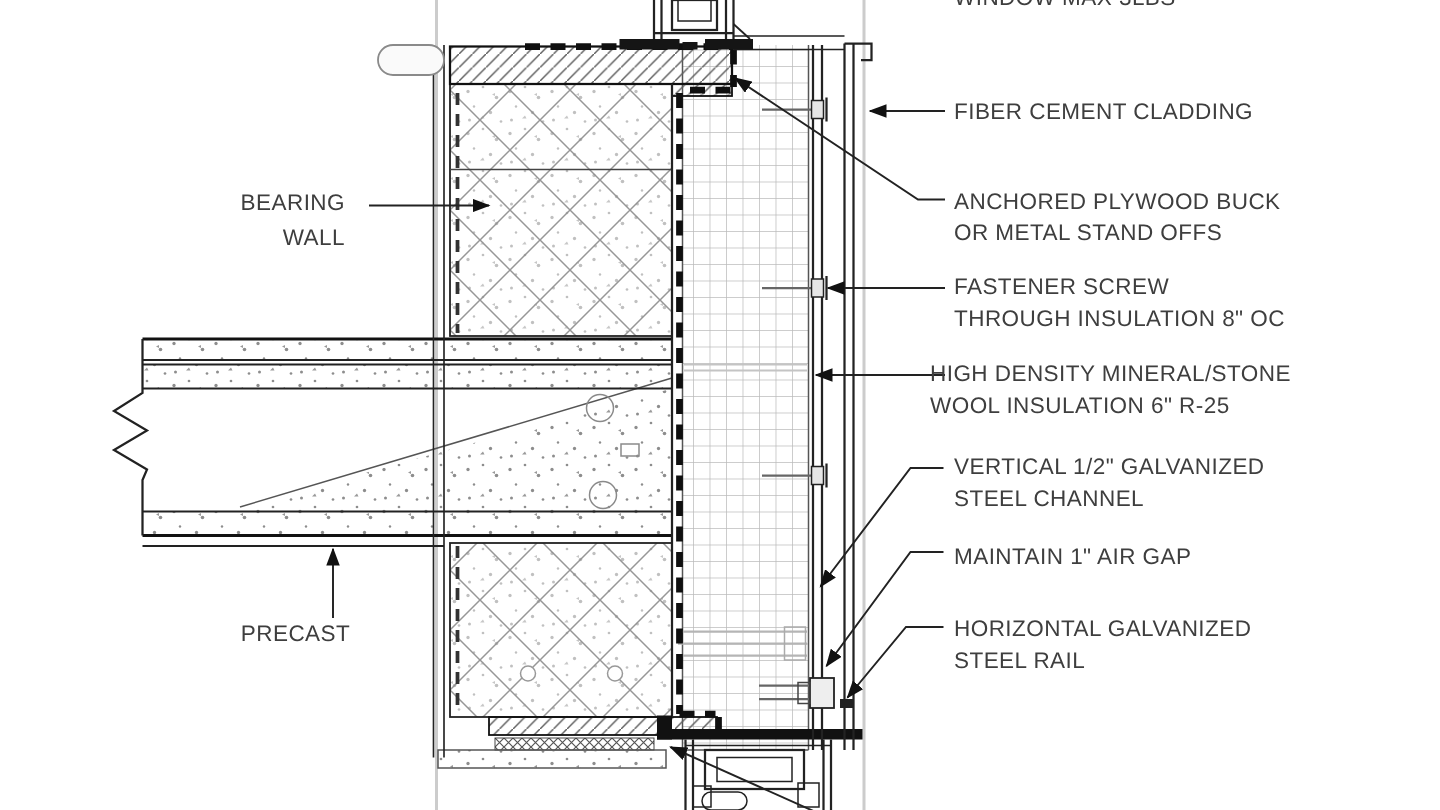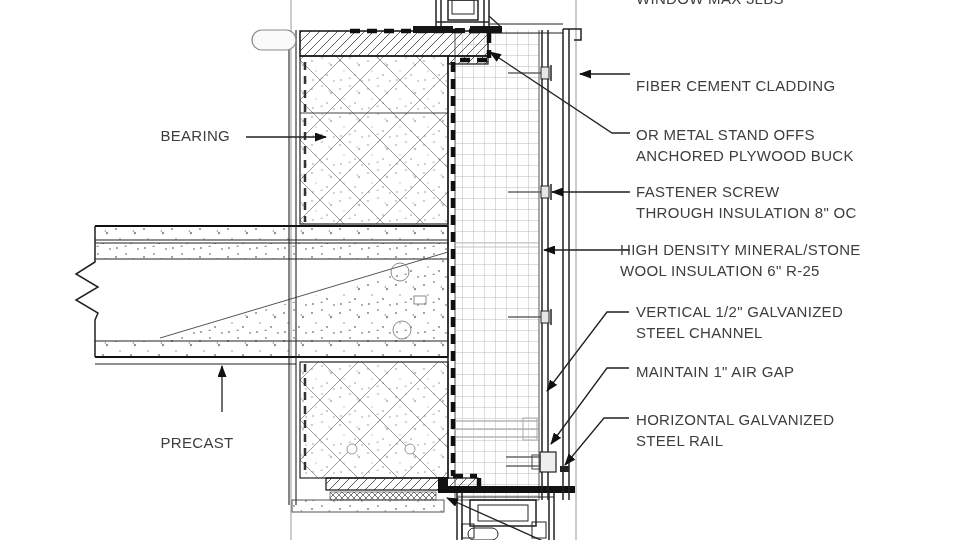--- a/index.html
+++ b/index.html
@@ -4,21 +4,21 @@
 <style>
   html,body{margin:0;padding:0;}
   body{width:960px;height:540px;position:relative;background:#ffffff;overflow:hidden;
        font-family:"Liberation Sans",sans-serif;}
   #stage{position:absolute;inset:0;}
   svg.drawing{position:absolute;left:0;top:0;}
   .lbl{position:absolute;font:400 15px/21px "Liberation Sans",sans-serif;color:#3e3e3e;
        letter-spacing:.3px;white-space:nowrap;}
   .lbl span{display:block;}
   .lbl.ra{text-align:right;}
-  .lbl.ca{text-align:center;margin-top:20px;}
+  .lbl.ca{text-align:center;}
   .lbl.lh23 span{line-height:23px;}
   .lbl.lh25 span{line-height:25px;}
 </style>
 </head>
 <body>
 
 <div id="stage">
 
   <svg class="drawing" width="960" height="540" viewBox="0 0 960 540">
     <defs>
@@ -220,33 +220,34 @@
       <path d="M630 250H544" marker-end="url(#ah)"></path>
       <path d="M629 312L607 312L547 391" marker-end="url(#ah)"></path>
       <path d="M629 368L607 368L551 444" marker-end="url(#ah)"></path>
       <path d="M629 418L604 418L565 465" marker-end="url(#ah)"></path>
       <path d="M543 541L447 498" marker-end="url(#ah)"></path>
     </g>
   </svg>
 
   <div class="lbl ra lh23" style="left:130px;top:124px;width:100px">
     <span>BEARING</span>
+    <span>WALL</span>
   </div>
 
   <div class="lbl ca lh25" style="left:141px;top:410px;width:112px">
     <span>PRECAST</span>
   </div>
 
-  <div class="lbl" style="left:636px;top:75px">
+  <div class="lbl" style="left:636px;top:64px">
     <span>FIBER CEMENT CLADDING</span>
   </div>
 
   <div class="lbl" style="left:636px;top:124px">
+    <span>ANCHORED PLYWOOD BUCK</span>
     <span>OR METAL STAND OFFS</span>
-    <span>ANCHORED PLYWOOD BUCK</span>
   </div>
 
   <div class="lbl" style="left:636px;top:181px">
     <span>FASTENER SCREW</span>
     <span>THROUGH INSULATION 8" OC</span>
   </div>
 
   <div class="lbl" style="left:620px;top:239px">
     <span>HIGH DENSITY MINERAL/STONE</span>
     <span>WOOL INSULATION 6" R-25</span>

